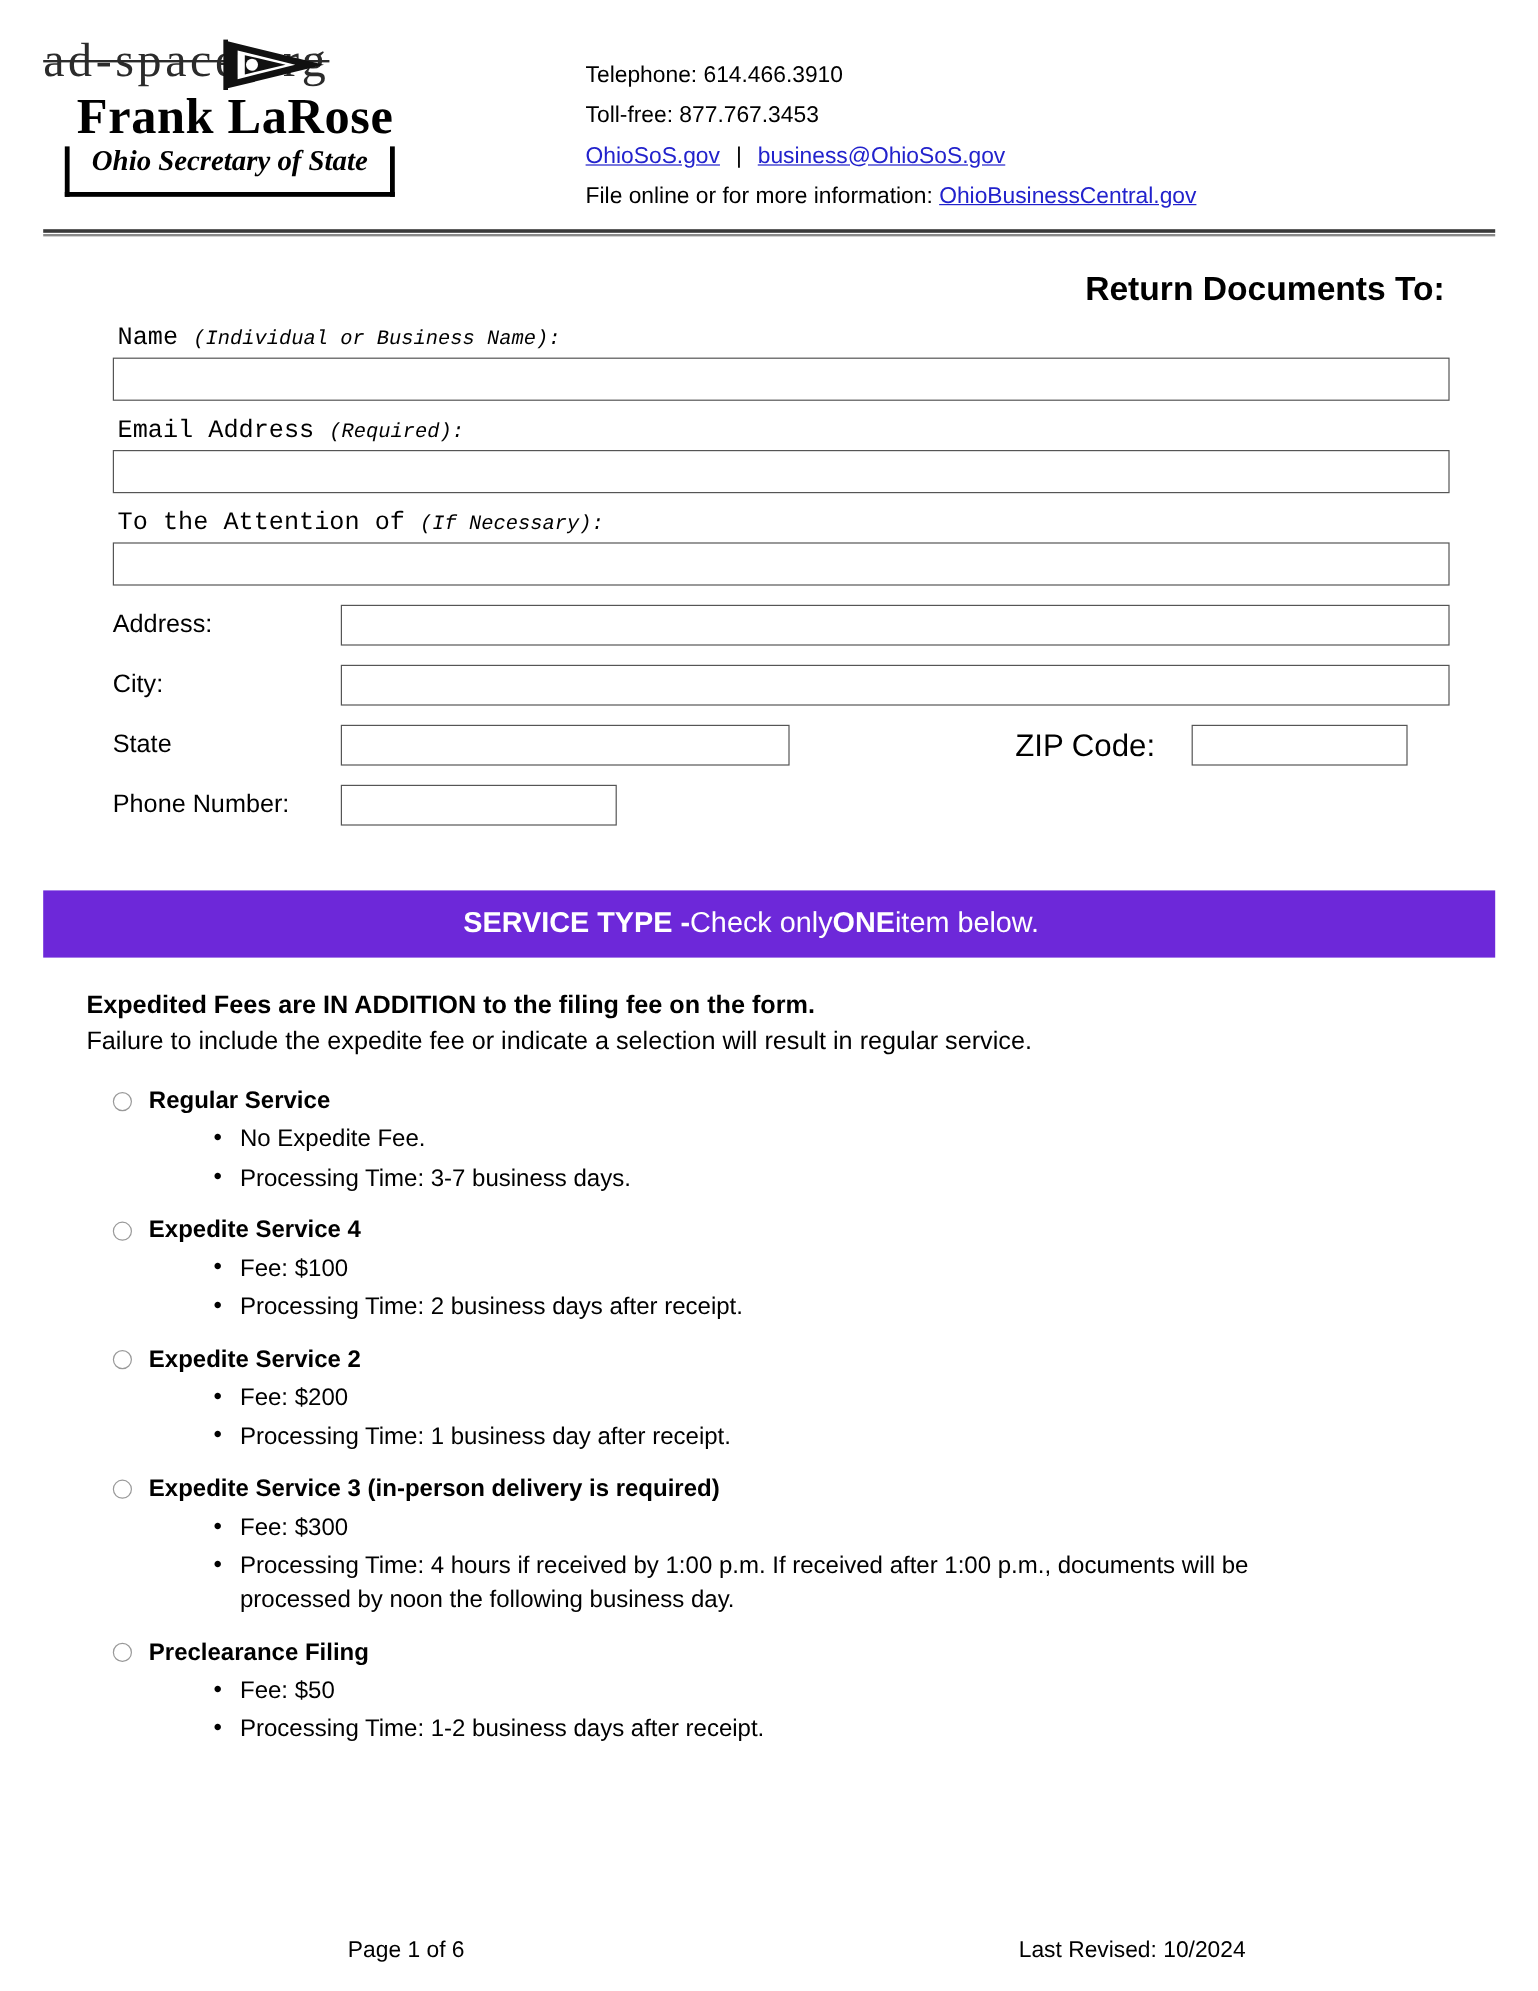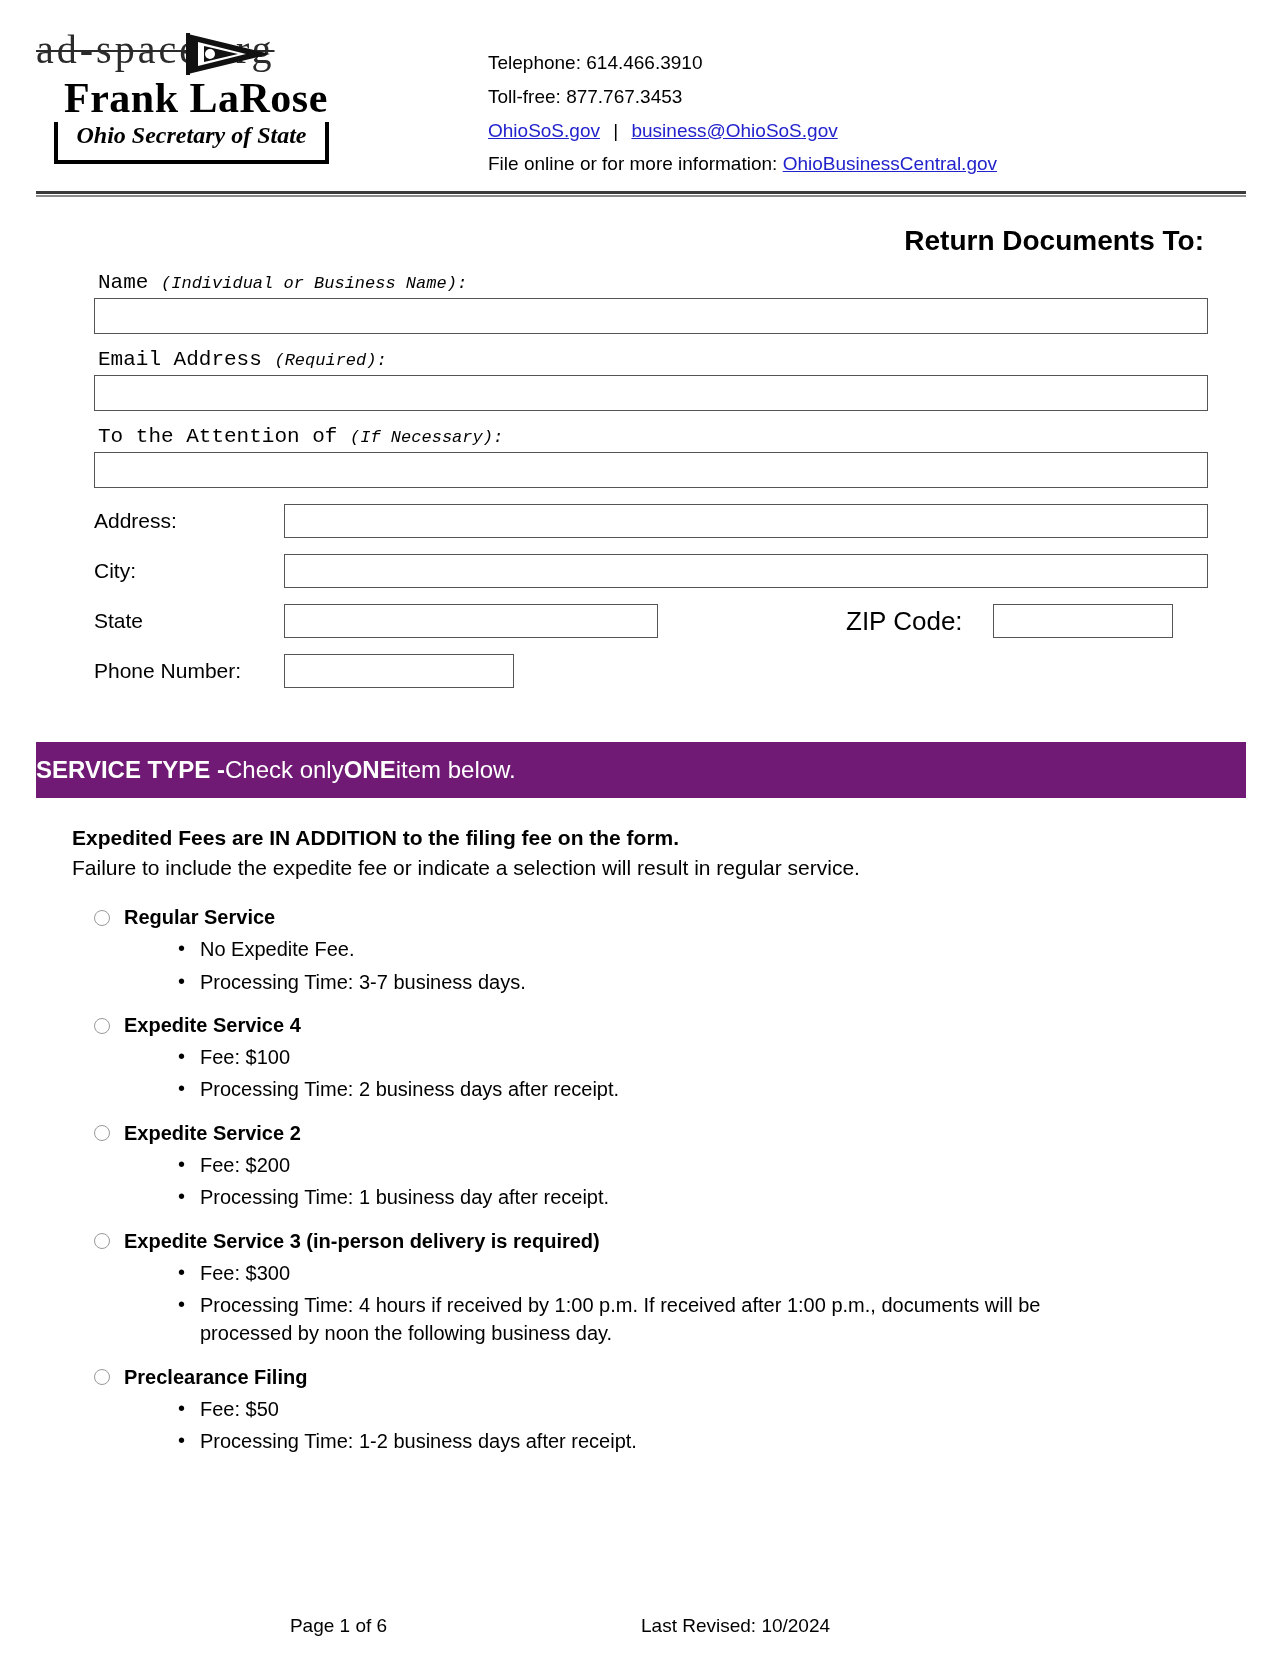--- a/index.html
+++ b/index.html
@@ -161,25 +161,26 @@
   .zip-label {
     font-size: 26px;
     margin-left: 188px;
     margin-right: 30px;
     white-space: nowrap;
   }
 
   
   .banner {
     margin: 54px 36px 0 36px;
-    background: #701a75;
+    background: #6d28d9;
     color: #ffffff;
     height: 56px;
     display: flex;
     align-items: center;
+    justify-content: center;
     font-size: 24px;
     padding-right: 30px;
   }
   .banner .strong { font-weight: bold; }
 
   
   .fees { padding: 0 36px 0 36px; margin-top: 28px; }
   .fee-note-bold {
     font-size: 21px;
     font-weight: bold;
@@ -237,21 +238,21 @@
     position: absolute;
     left: 36px;
     right: 36px;
     bottom: 22px;
     display: flex;
     align-items: baseline;
     font-size: 19px;
   }
   .footer-left  { flex: 1; text-align: left; }
   .footer-mid   { flex: 1; text-align: center; }
-  .footer-right { flex: 1; text-align: left; }
+  .footer-right { flex: 1; text-align: center; }
 </style>
 </head>
 <body>
 
 <div class="page">
 
   <div class="header">
 
     <div class="logo-block">
       <div class="adspace-line">

